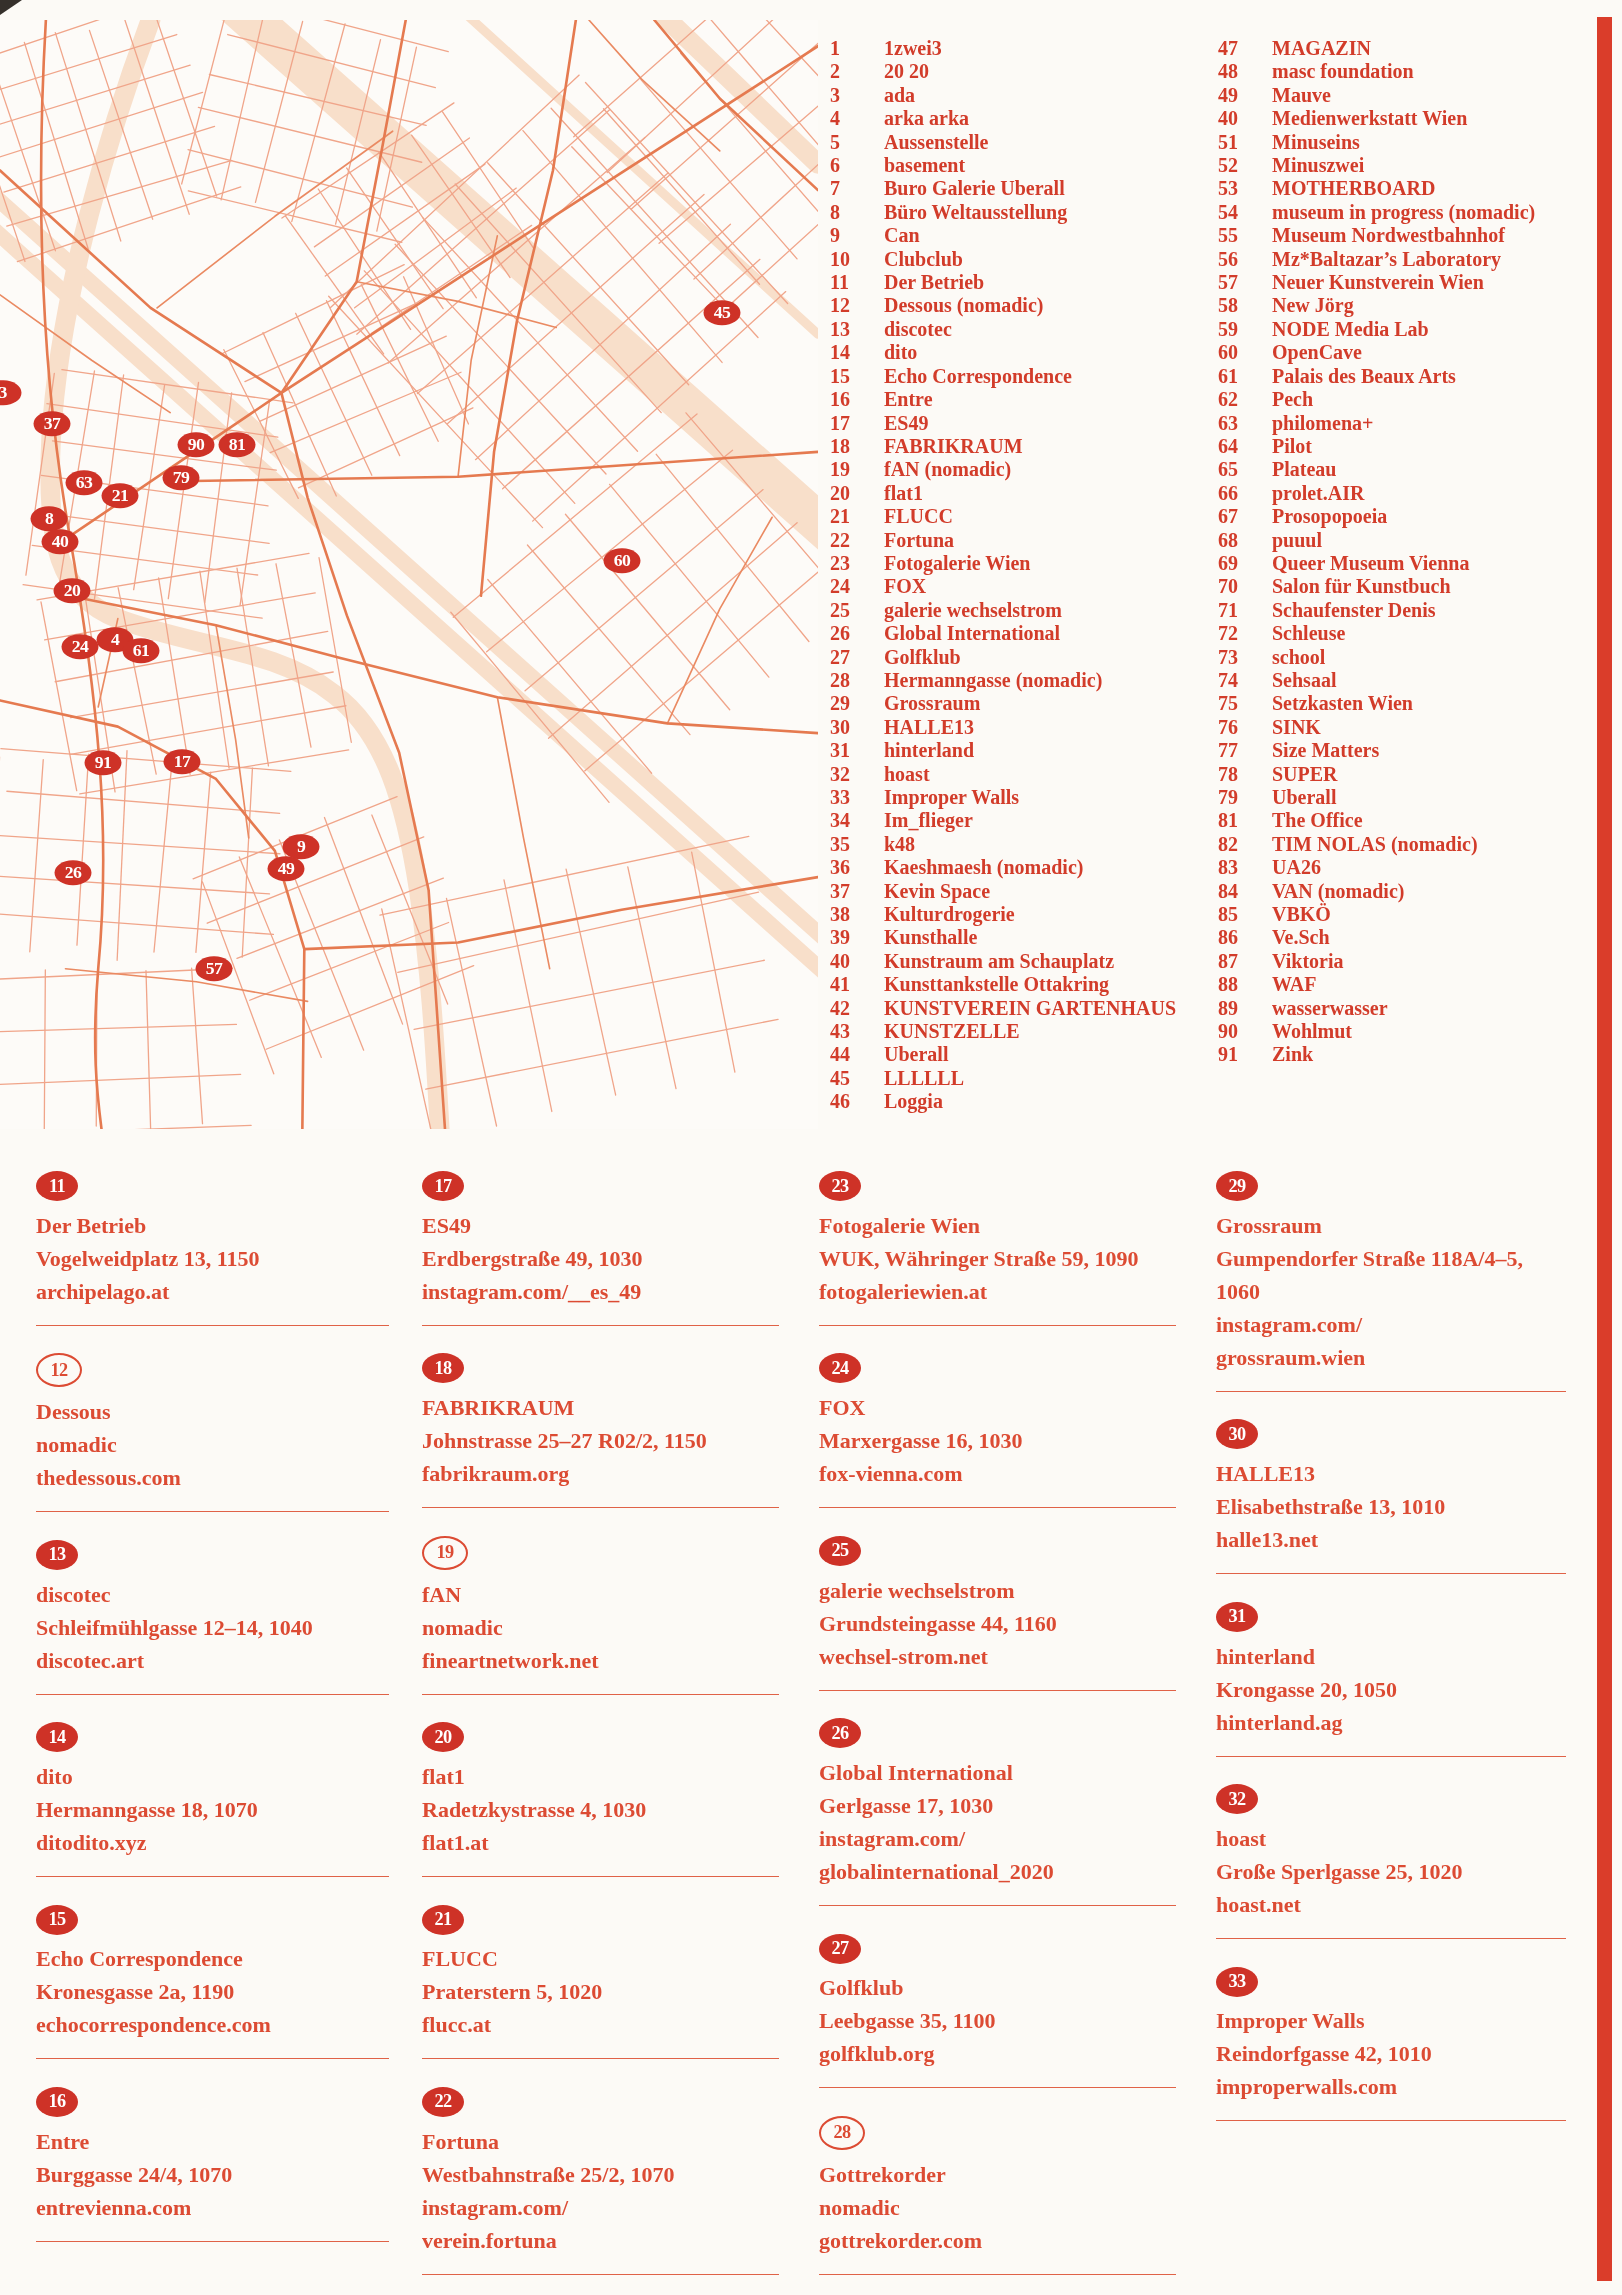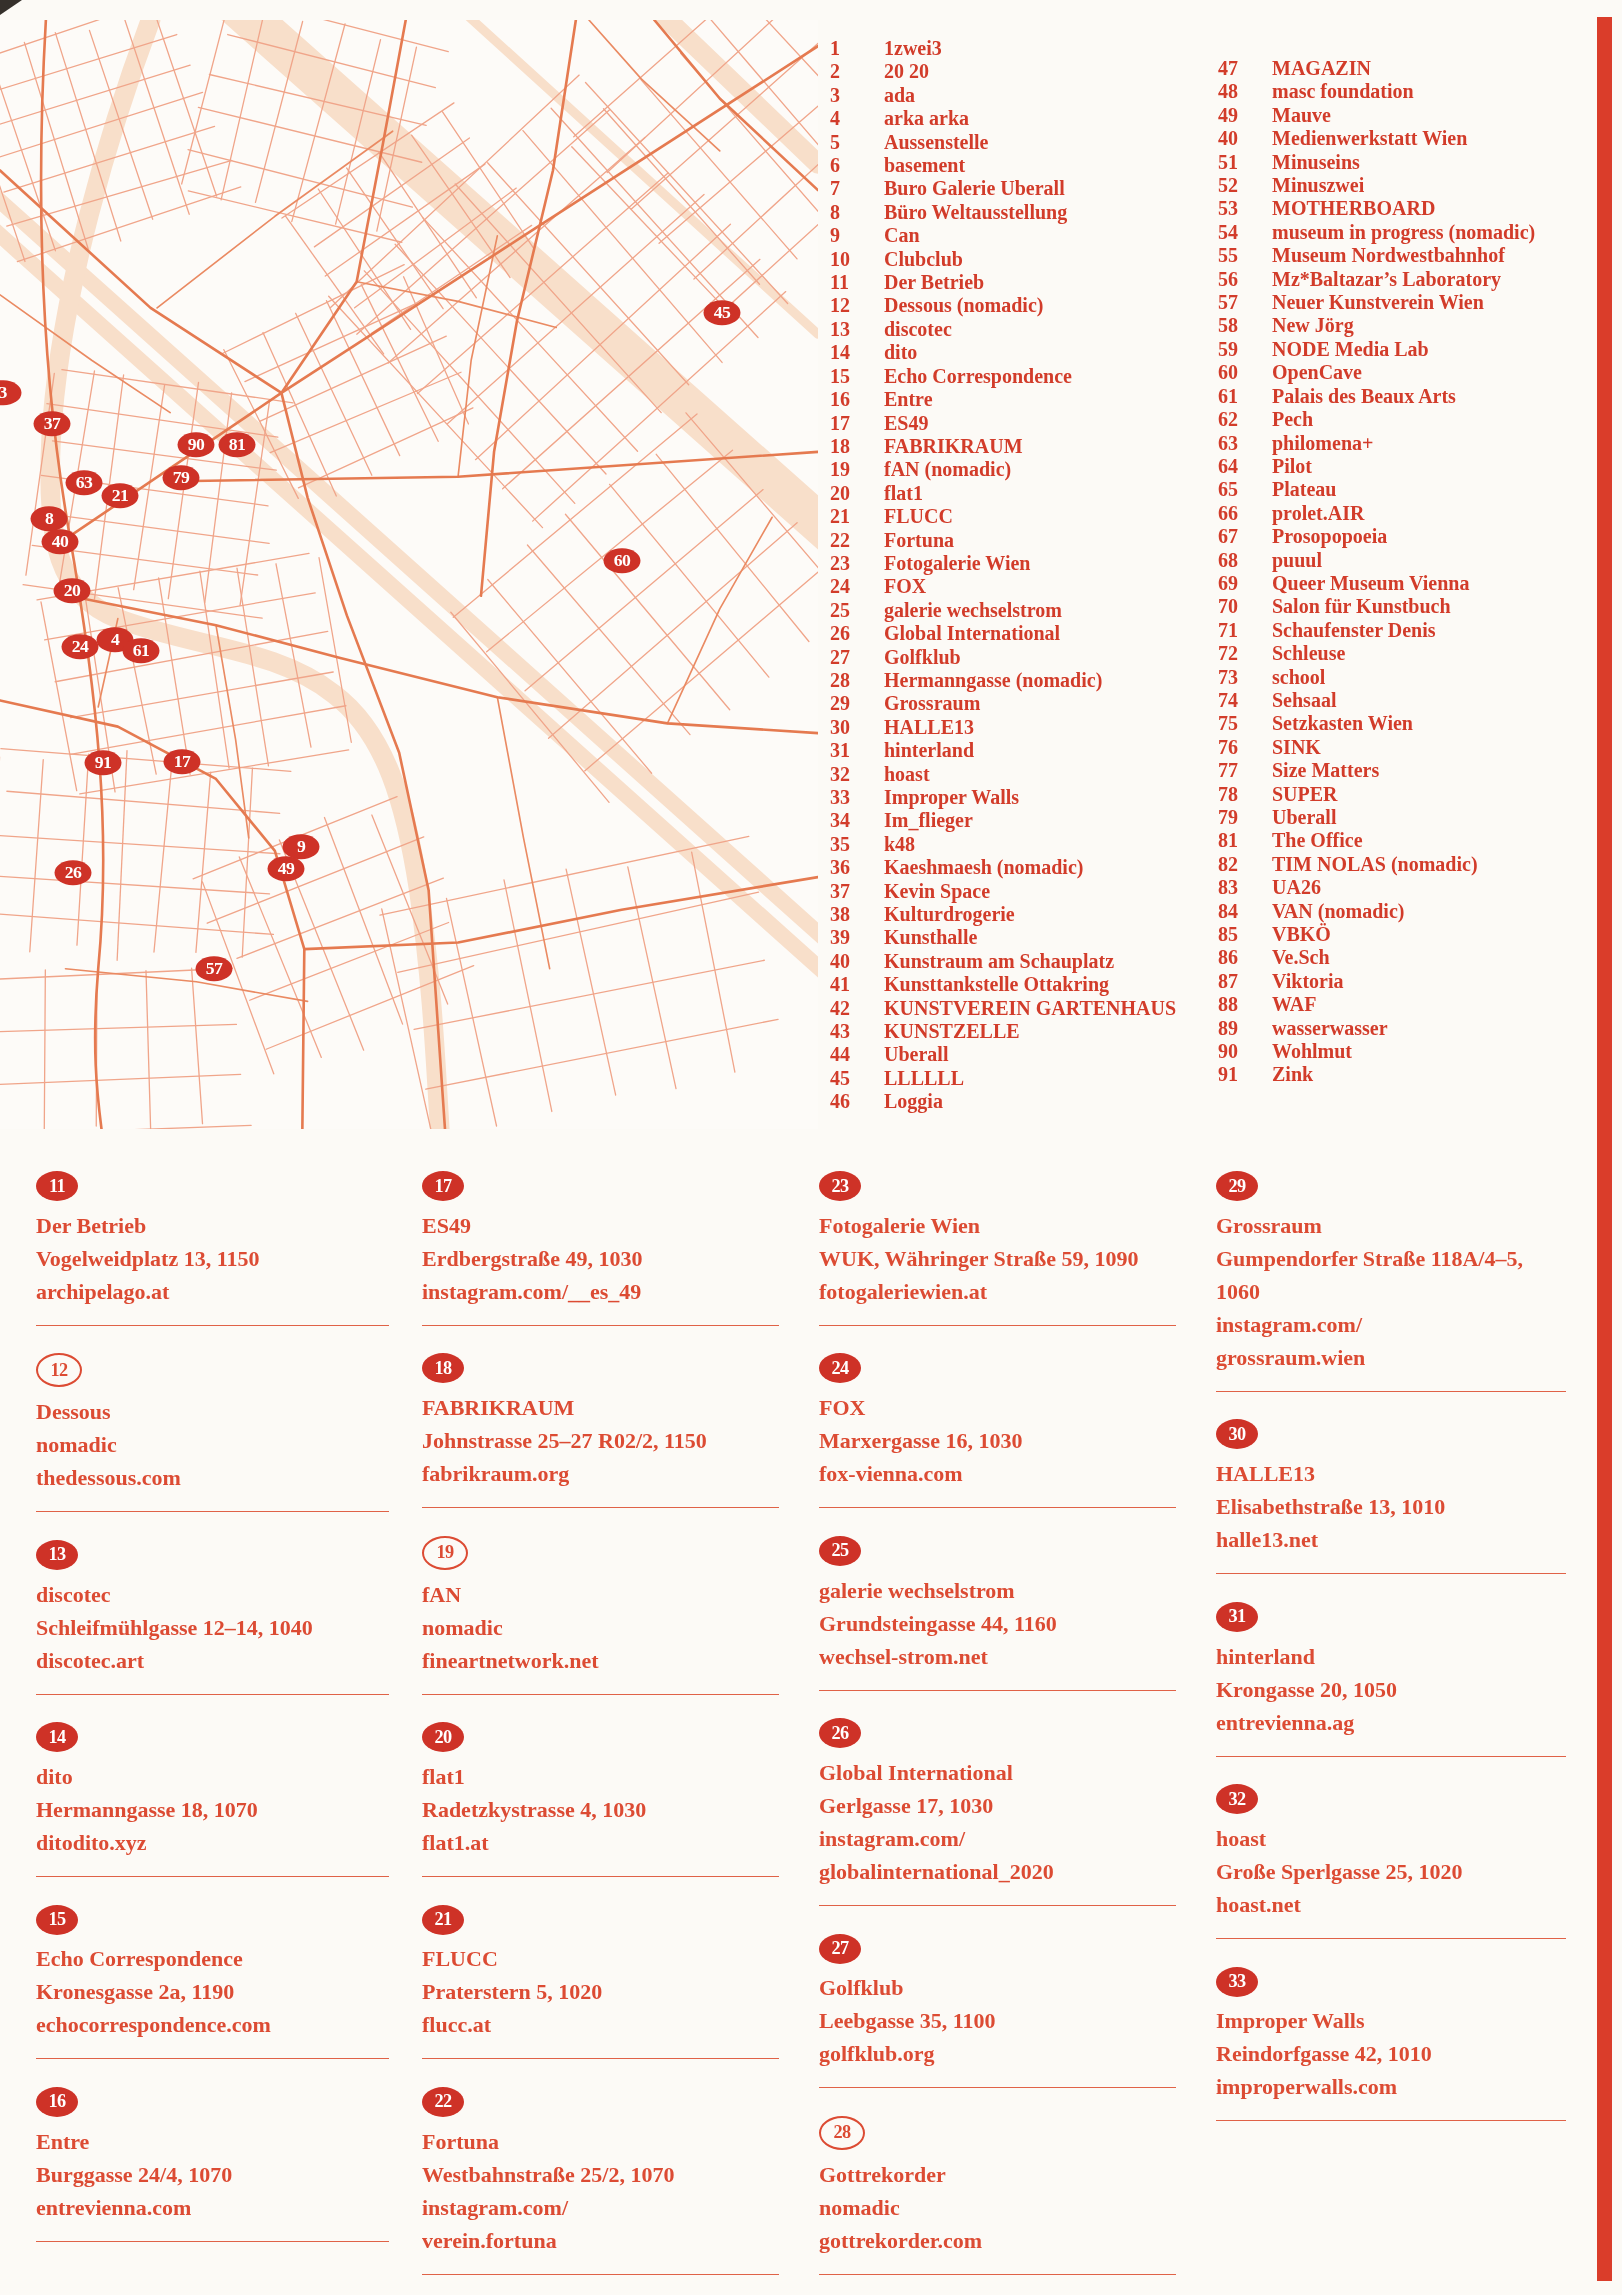--- a/index.html
+++ b/index.html
@@ -28,21 +28,21 @@
   .map svg{position:absolute;left:0;top:0;}
   .map-badge{
     position:absolute;width:37px;height:25.5px;border-radius:50%;
     background:var(--badge-fill);color:#fff;font-size:17.7px;
     display:flex;align-items:center;justify-content:center;
     transform:translate(-50%,-50%);letter-spacing:-0.7px;
   }
   
   .legend-col{position:absolute;top:37px;color:var(--accent-legend);font-size:20px;line-height:23.4px;}
   #legend-col1{left:830px;width:376px;}
-  #legend-col2{left:1218px;width:376px;margin-top:20px;}
+  #legend-col2{left:1218px;width:376px;}
   .legend-row{display:flex;align-items:flex-start;}
   .legend-num{width:54px;flex-shrink:0;}
   .legend-name{flex:1;}
   
   .right-stripe{position:absolute;left:1597px;top:17px;width:15px;height:2264px;background:var(--stripe);}
   .corner-artifact{
     position:absolute;left:0;top:0;width:0;height:0;
     border-left:22px solid #35302b;border-bottom:15.7px solid transparent;
   }
   
@@ -972,21 +972,21 @@
         <div class="dir-badge">30</div>
         <div class="dir-line">HALLE13</div>
         <div class="dir-line">Elisabethstraße 13, 1010</div>
         <div class="dir-line">halle13.net</div>
       </div>
       <hr class="dir-divider">
       <div class="dir-entry">
         <div class="dir-badge">31</div>
         <div class="dir-line">hinterland</div>
         <div class="dir-line">Krongasse 20, 1050</div>
-        <div class="dir-line">entrevienna.ag</div>
+        <div class="dir-line">hinterland.ag</div>
       </div>
       <hr class="dir-divider">
       <div class="dir-entry">
         <div class="dir-badge">32</div>
         <div class="dir-line">hoast</div>
         <div class="dir-line">Große Sperlgasse 25, 1020</div>
         <div class="dir-line">hoast.net</div>
       </div>
       <hr class="dir-divider">
       <div class="dir-entry">

